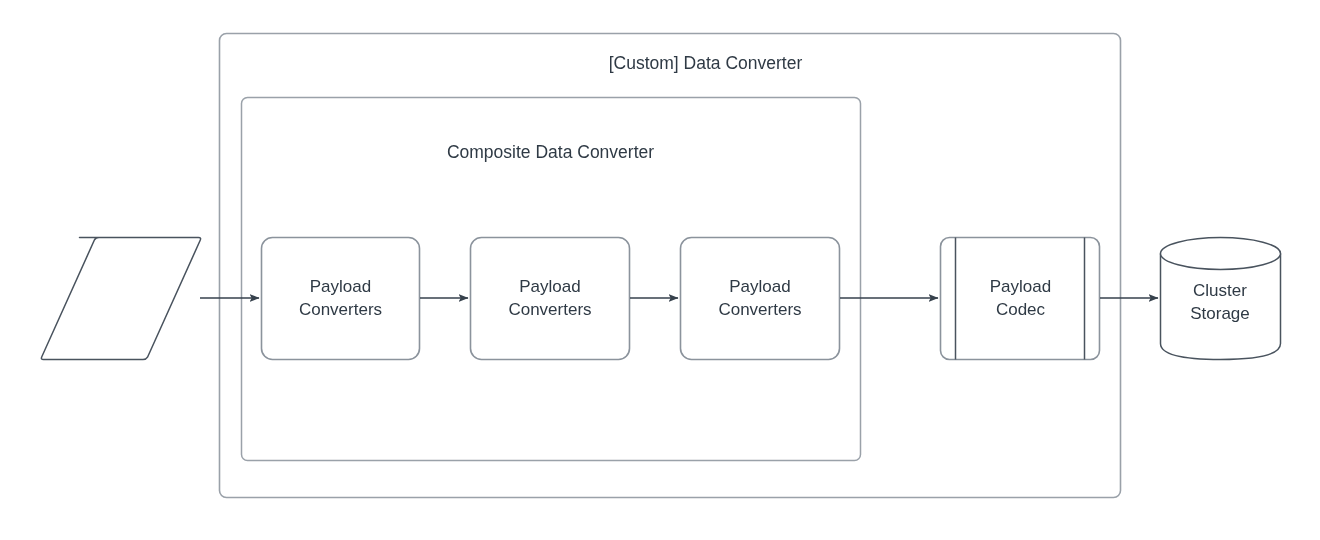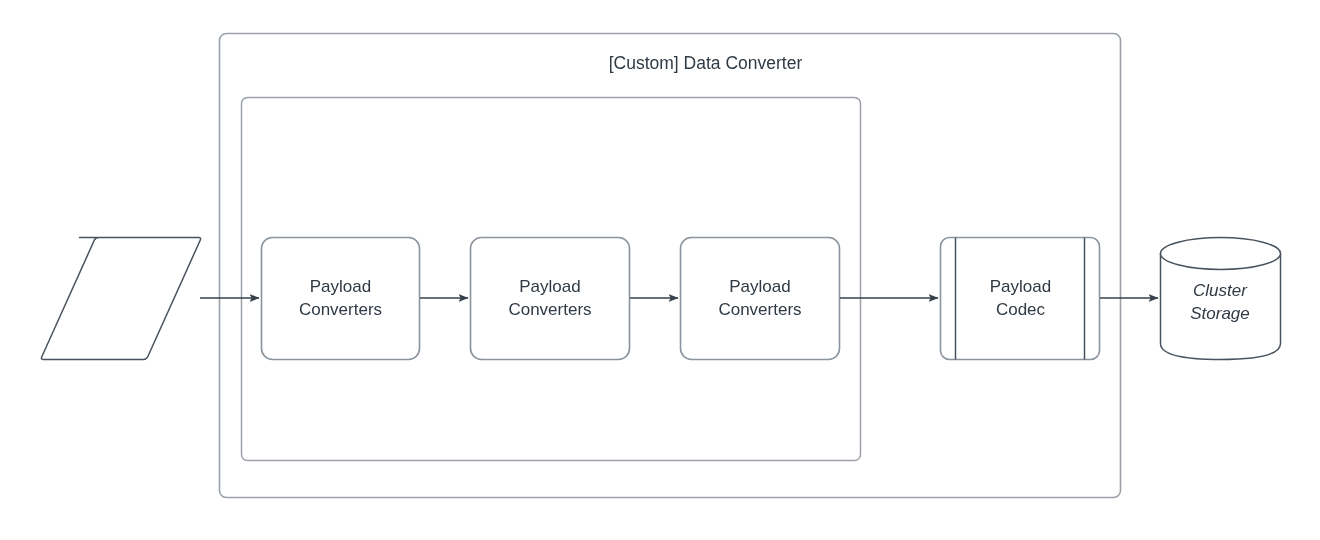--- a/index.html
+++ b/index.html
@@ -84,30 +84,31 @@
 
     <line x1="200" y1="298" x2="259" y2="298" stroke="#36414c" stroke-width="1.5" marker-end="url(#arrowhead)"></line>
     <line x1="420" y1="298" x2="468" y2="298" stroke="#36414c" stroke-width="1.5" marker-end="url(#arrowhead)"></line>
     <line x1="630" y1="298" x2="678" y2="298" stroke="#36414c" stroke-width="1.5" marker-end="url(#arrowhead)"></line>
     <line x1="840" y1="298" x2="938" y2="298" stroke="#36414c" stroke-width="1.5" marker-end="url(#arrowhead)"></line>
     <line x1="1100" y1="298" x2="1158" y2="298" stroke="#36414c" stroke-width="1.5" marker-end="url(#arrowhead)"></line>
   </svg>
 
   <div class="lbl lbl-container-title" style="left:219px; top:52px; width:901px;margin-left:36px;">[Custom] Data Converter</div>
 
+  <div class="lbl lbl-container-title" style="left:241px; top:141px; width:619px;">Composite Data Converter</div>
 
 
   <div class="lbl lbl-node center-box" style="left:261px; top:237px; width:159px; height:123px;">Payload
 Converters</div>
 
   <div class="lbl lbl-node center-box" style="left:470px; top:237px; width:160px; height:123px;">Payload
 Converters</div>
 
   <div class="lbl lbl-node center-box" style="left:680px; top:237px; width:160px; height:123px;">Payload
 Converters</div>
 
   <div class="lbl lbl-node center-box" style="left:956px; top:237px; width:129px; height:123px;">Payload
 Codec</div>
 
-  <div class="lbl lbl-node center-box" style="left:1160px; top:245px; width:120px; height:115px;font-style:italic;">Cluster
+  <div class="lbl lbl-node center-box" style="left:1160px; top:245px; width:120px; height:115px;">Cluster
 Storage</div>
 
 </div>
 
 </body></html>

